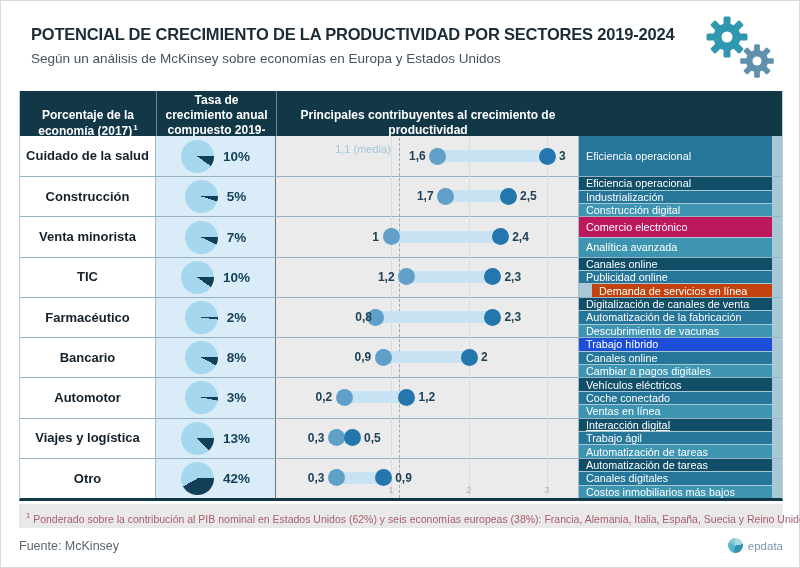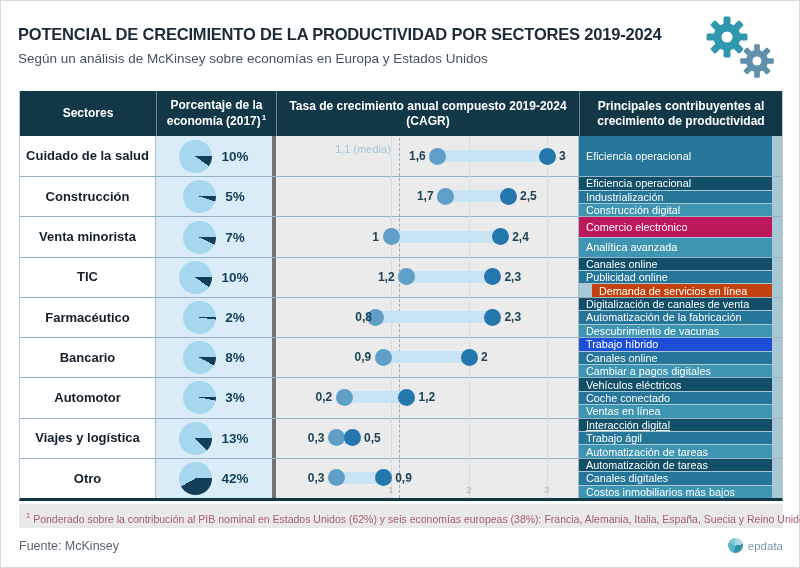--- a/index.html
+++ b/index.html
@@ -5,21 +5,21 @@
   * { margin:0; padding:0; box-sizing:border-box; }
   html,body { background:#fff; }
   body {
     width:800px; height:568px; overflow:hidden;
     font-family:"Liberation Sans", sans-serif;
     -webkit-font-smoothing:antialiased;
   }
   .page { position:relative; width:800px; height:568px; background:#fff; border:1px solid #d9d9d9; }
 
   
-  .masthead { position:relative; padding:24px 30px 0 17px; height:88px; }
+  .masthead { position:relative; padding:24px 30px 0 30px; height:88px; }
   .title { font-size:16.5px; font-weight:800; letter-spacing:-0.2px; color:#1c2b36; white-space:nowrap; }
   .subtitle { margin-top:7px; font-size:13.5px; color:#47525c; }
   .gears { position:absolute; top:10px; right:22px; width:72px; height:72px; }
   .gear-1 { position:absolute; left:0; top:4px; }
   .gear-2 { position:absolute; left:34px; top:32px; }
 
   
   .table { position:relative; margin:2px 18px 0 18px; width:764px;
            border-left:1px solid #bccbd4; border-right:1px solid #bccbd4; border-bottom:3px solid #123848; }
   .grid-row { display:grid; grid-template-columns:136px 120px 303px 203px; }
@@ -30,21 +30,21 @@
   .th sup { font-size:8px; margin-left:1px; transform:translateY(-3px); }
 
   .tbody { position:relative; height:362px; }
   .row { height:calc(362px / 9); }
   .row + .row { border-top:1px solid #97b3c3; }
   .cell { height:100%; }
   .sector-cell { display:flex; align-items:center; justify-content:center; text-align:center;
                  font-size:13px; font-weight:700; color:#14212b; background:#fff;
                  border-right:1px solid #a3bcca; padding:0 4px; line-height:1.05; }
   .share-cell { display:flex; align-items:center; justify-content:center; gap:9px;
-                background:#d9ecf8; border-right:4px solid #737373; }
+                background:#d9ecf8; border-right:1px solid #737373; }
   .pie { width:33px; height:33px; border-radius:50%; flex:0 0 auto; }
   .pct { font-size:13.5px; font-weight:700; color:#123f57; }
   .cagr-cell { background:#ebebeb; border-right:1px solid #a3bcca; }
   .contrib-cell { background:#a9c8d6; display:flex; flex-direction:column; row-gap:1px; padding-right:10px; }
   .cbar { flex:1 1 0; display:flex; align-items:center; padding-left:7px;
           color:#fff; font-size:10.8px; white-space:nowrap; overflow:hidden; }
 
   
   .cagr-overlay { position:absolute; inset:0; z-index:1; pointer-events:none; }
   .gridline { position:absolute; top:0; bottom:0; width:1px; background:#d7dde0; }
@@ -104,23 +104,20 @@
           <rect x="18.5" y="1.5" width="7" height="10" rx="1.5" transform="rotate(315 22 22)"></rect>
           <circle cx="22" cy="22" r="13.5"></circle>
         </g>
         <circle cx="22" cy="22" r="5.5" fill="#ffffff"></circle>
       </svg>
     </div>
   </header>
 
   <section class="table">
     <div class="thead grid-row">
-      <div class="th">
-        <span>Sectores</span>
-      </div>
       <div class="th">
         <span><span>Porcentaje de la economía (2017)</span><sup>1</sup></span>
       </div>
       <div class="th">
         <span>Tasa de crecimiento anual compuesto 2019-2024 (CAGR)</span>
       </div>
       <div class="th">
         <span>Principales contribuyentes al crecimiento de productividad</span>
       </div>
     </div>

